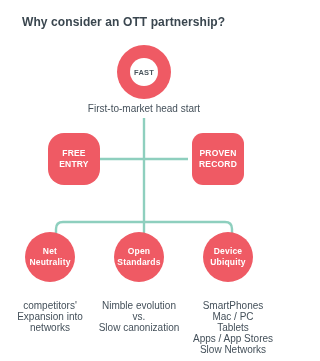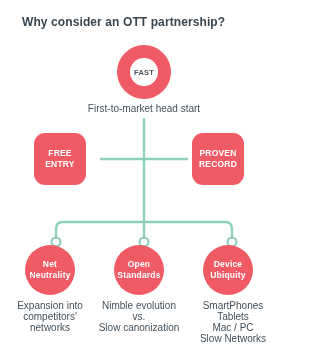--- a/index.html
+++ b/index.html
@@ -93,30 +93,30 @@
     letter-spacing: 0.2px;
   }
 
   
   .rsquare {
     width: 52px;
     height: 52px;
     border-radius: 11px;
     background: var(--accent);
   }
-  .rsquare.left  { left: 34px;  top: 133px; }
+  .rsquare.left  { left: 48px;  top: 133px; border-radius: 16px; }
   .rsquare.right { left: 192px; top: 133px; }
 
   
   .circle {
     width: 50px;
     height: 50px;
     border-radius: 50%;
     background: var(--accent);
-    top: 245px;
+    top: 232px;
     justify-content: center;
   }
   .circle.c0 { left: 25px; }
   .circle.c1 { left: 114px; }
   .circle.c2 { left: 203px; }
 
   
   .caption {
     position: absolute;
     text-align: center;
@@ -179,22 +179,22 @@
     </div>
   </div>
 
   <div class="node circle c0" style="--accent:#ef5a64;">
     <div>
       <div>Net</div>
       <div>Neutrality</div>
     </div>
   </div>
   <div class="caption cap-b0">
+    <div>competitors'</div>
     <div>Expansion into</div>
-    <div>competitors'</div>
     <div>networks</div>
   </div>
 
   <div class="node circle c1" style="--accent:#ef5a64;">
     <div>
       <div>Open</div>
       <div>Standards</div>
     </div>
   </div>
   <div class="caption cap-b1">
@@ -204,18 +204,19 @@
   </div>
 
   <div class="node circle c2" style="--accent:#ef5a64;">
     <div>
       <div>Device</div>
       <div>Ubiquity</div>
     </div>
   </div>
   <div class="caption cap-b2">
     <div>SmartPhones</div>
+    <div>Mac / PC</div>
     <div>Tablets</div>
-    <div>Mac / PC</div>
+    <div>Apps / App Stores</div>
     <div>Slow Networks</div>
   </div>
 
 </div>
 
 </body></html>

